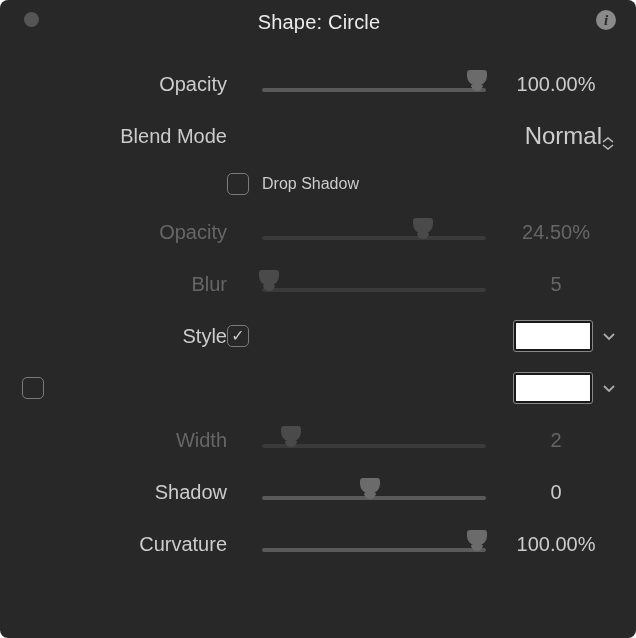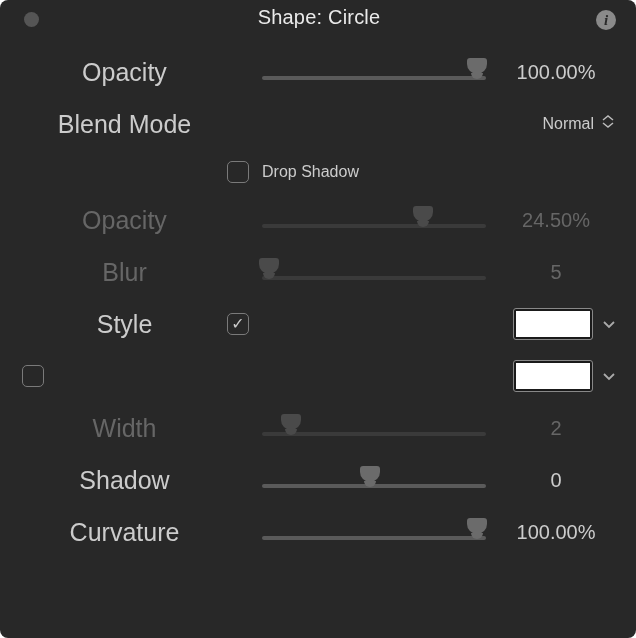--- a/index.html
+++ b/index.html
@@ -24,24 +24,24 @@
     background: var(--bg);
     color: var(--text);
     border-radius: 8px;
     padding: 6px 20px 10px 22px;
     display: flex;
     flex-direction: column;
     position: relative;
   }
   .titlebar {
     display: flex;
-    align-items: flex-start;
+    align-items: flex-end;
     justify-content: center;
     height: 28px;
-    margin-bottom: 12px;
+    margin-bottom: 24px;
     position: relative;
   }
   .window-dot {
     position: absolute;
     left: 2px; top: 6px;
     width: 15px; height: 15px;
     border-radius: 50%;
     background: #555555;
   }
   .title {
@@ -69,22 +69,22 @@
     line-height: 1;
   }
 
   .row {
     display: flex;
     align-items: center;
     height: 52px;
   }
   .label {
     flex: 0 0 205px;
-    font-size: 25px;
-    text-align: center;
+    font-size: 20px;
+    text-align: right;
   }
   .ctrl {
     flex: 0 0 35px;
     display: flex;
     align-items: center;
     justify-content: flex-start;
   }
   .track-wrap {
     flex: 1 1 auto;
     display: flex;
@@ -164,25 +164,24 @@
   }
   .chevron-down {
     width:14px; height:14px;
     display:flex; align-items:center; justify-content:center;
   }
   .chevron-down svg { width:14px; height:14px; }
 
   .blend-value {
     flex: 0 0 120px;
     display:flex;
-    align-items:flex-start;
+    align-items:flex-end;
     justify-content:flex-end;
-    gap:8px;
     color: var(--text);
-    font-size:16px;
+    font-size:24px;
   }
   .stepper {
     width:14px; display:flex; flex-direction:column; gap:1px;
   }
   .stepper svg { width:12px; height:6px; }
 
   .shape-style-ctrl {
     display:flex;
     align-items:center;
     gap:10px;

